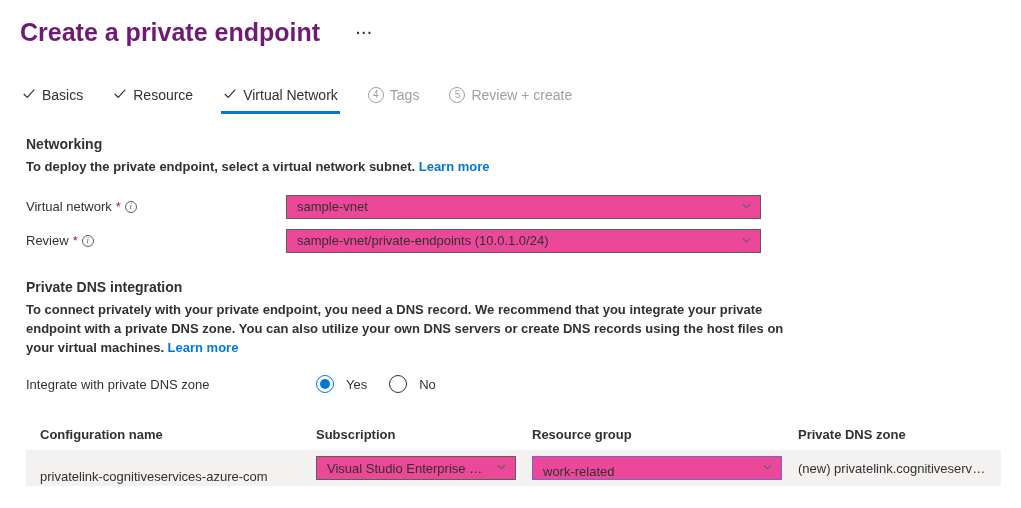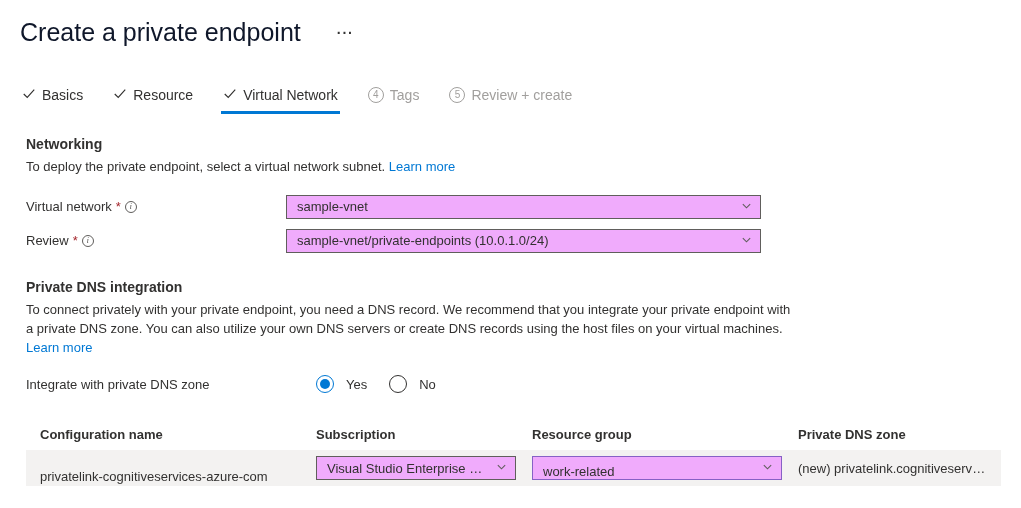--- a/index.html
+++ b/index.html
@@ -12,22 +12,22 @@
       width: 1021px;
     }
     .header {
       display: flex;
       align-items: center;
       gap: 16px;
       margin-bottom: 40px;
     }
     .page-title {
       font-size: 25px;
-      font-weight: 400;
-      color: #0f172a;
+      font-weight: 700;
+      color: #701a75;
     }
     .more-icon { color: #333; font-size: 14px; letter-spacing: 1px; cursor: pointer; margin-left: 20px; font-weight: 600;}
     .tabs {
       display: flex;
       gap: 26px;
       border-bottom: none;
       margin-bottom: 22px;
     }
     .tab {
       display: flex;
@@ -45,36 +45,36 @@
     .num-circle {
       width: 16px; height: 16px;
       border: 1px solid #a19f9d;
       border-radius: 50%;
       display: inline-flex; align-items: center; justify-content: center;
       font-size: 10px; color: #a19f9d;
       line-height: 1;
     }
     .section { margin-bottom: 26px; padding-left: 6px; }
     .section-title { font-weight: 600; font-size: 14px; margin-bottom: 6px; color: #323130; }
-    .section-desc { font-size: 13px; color: #323130; margin-bottom: 18px; line-height: 1.45; max-width: 770px;}
+    .section-desc { font-size: 13px; color: #323130; margin-bottom: 18px; line-height: 1.45; max-width: 770px; font-weight: bold;}
     .link { color: #0078d4; cursor: pointer; }
     .form-row { display: flex; align-items: center; margin-bottom: 10px; }
     .label-col { width: 260px; display: flex; align-items: center; gap: 4px; font-size: 13px; color: #323130;}
     .required { color: #a4262c; }
     .info-icon {
       width: 12px; height: 12px; border: 1px solid #605e5c; border-radius: 50%;
       display: inline-flex; align-items: center; justify-content: center;
       font-size: 9px; color: #605e5c; font-family: Georgia, serif; font-style: italic;
       line-height: 1;
     }
     .select {
       position: relative;
       width: 475px;
       border: 1px solid #605e5c;
-      background: #f0abfc;
+      background: #ec4899;
       height: 24px;
       display: flex; align-items: center;
       padding: 0 28px 0 10px;
       font-size: 13px;
       color: #323130;
       cursor: pointer;
     }
     .select.small { width: 200px; height: 24px; }
     .select.purple { border: 1px solid #8661c5; }
     .chevron {

